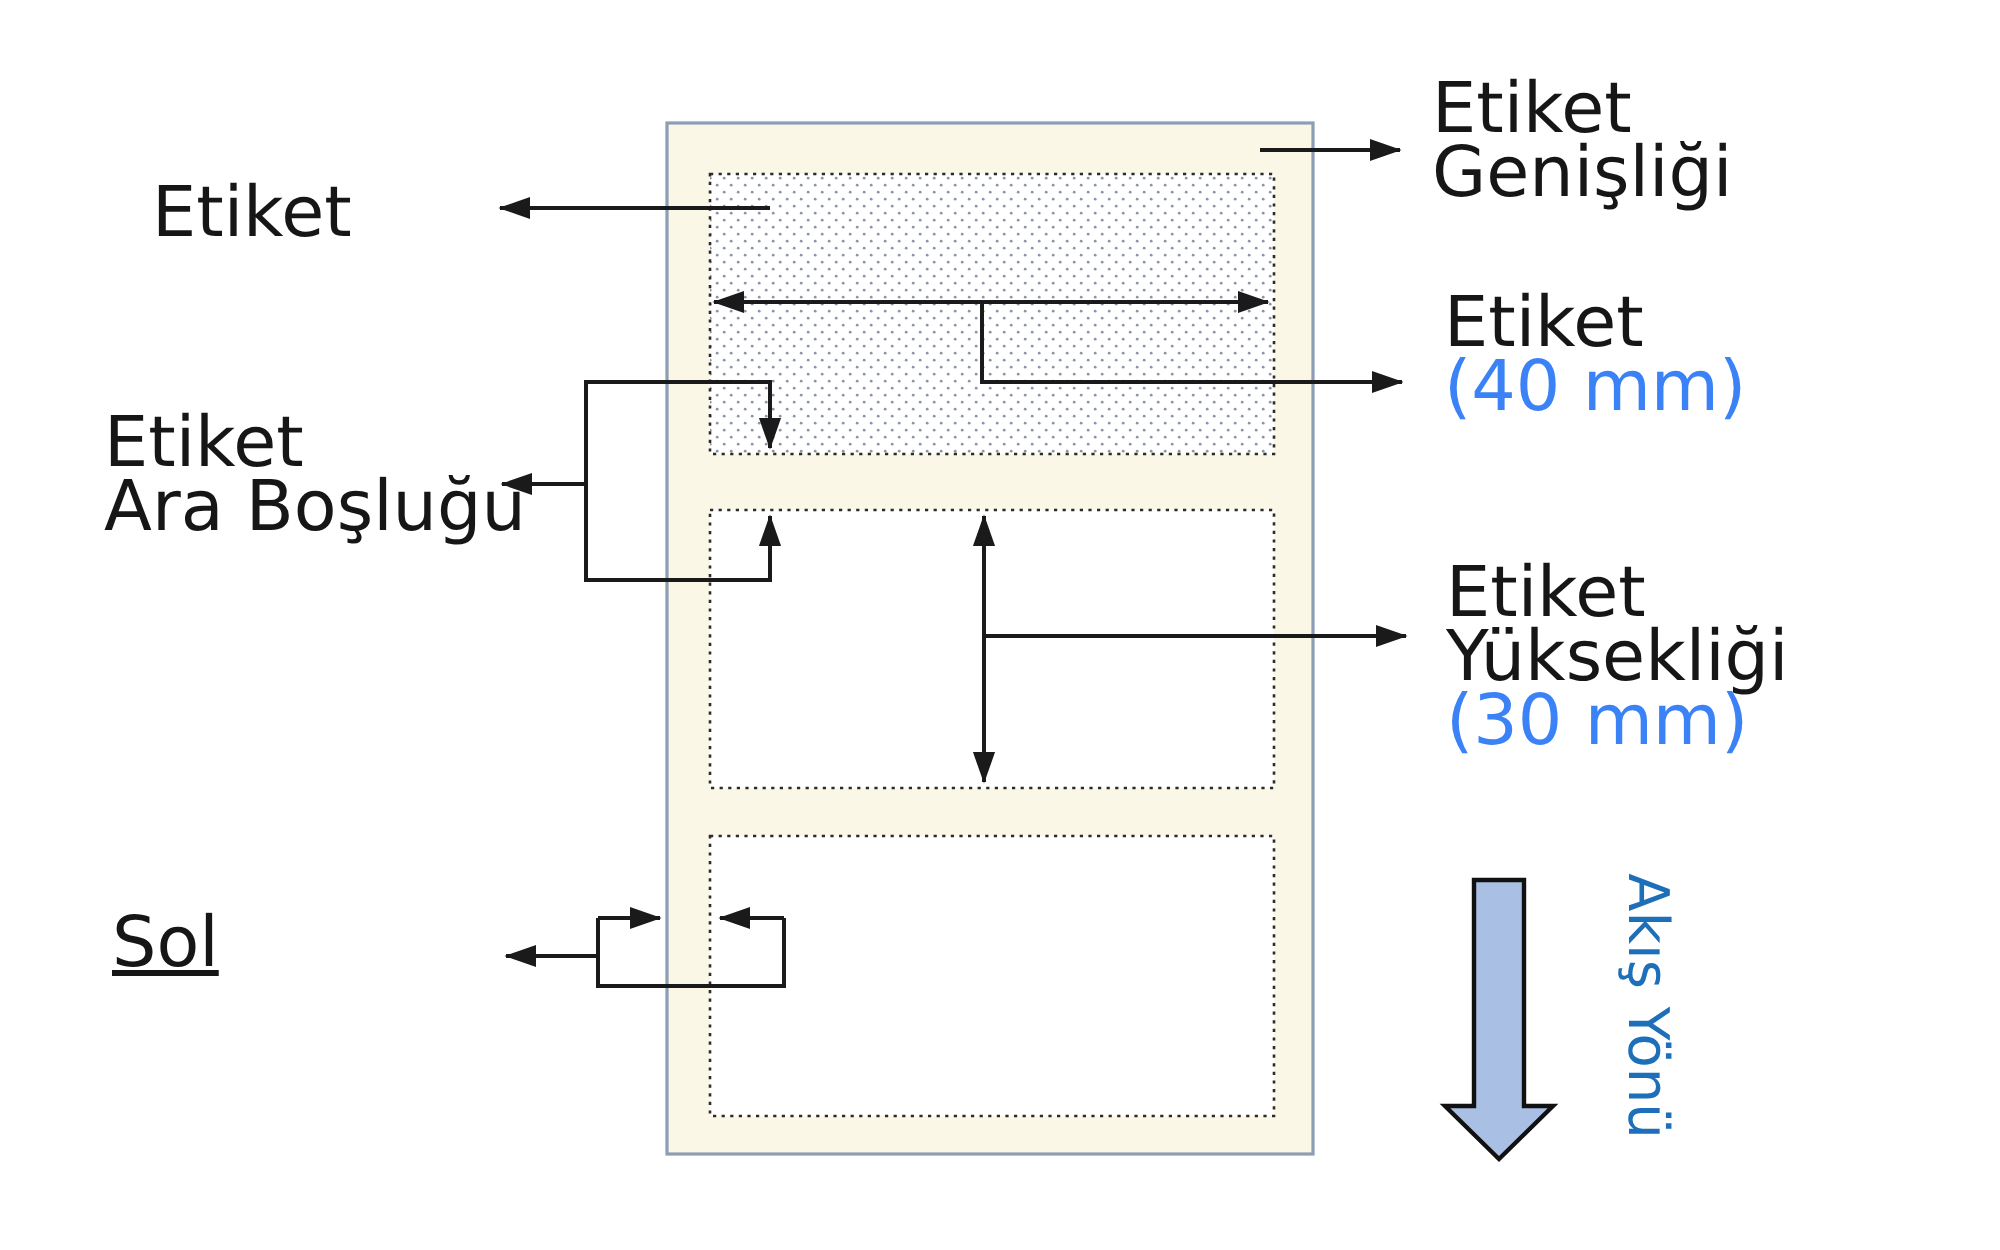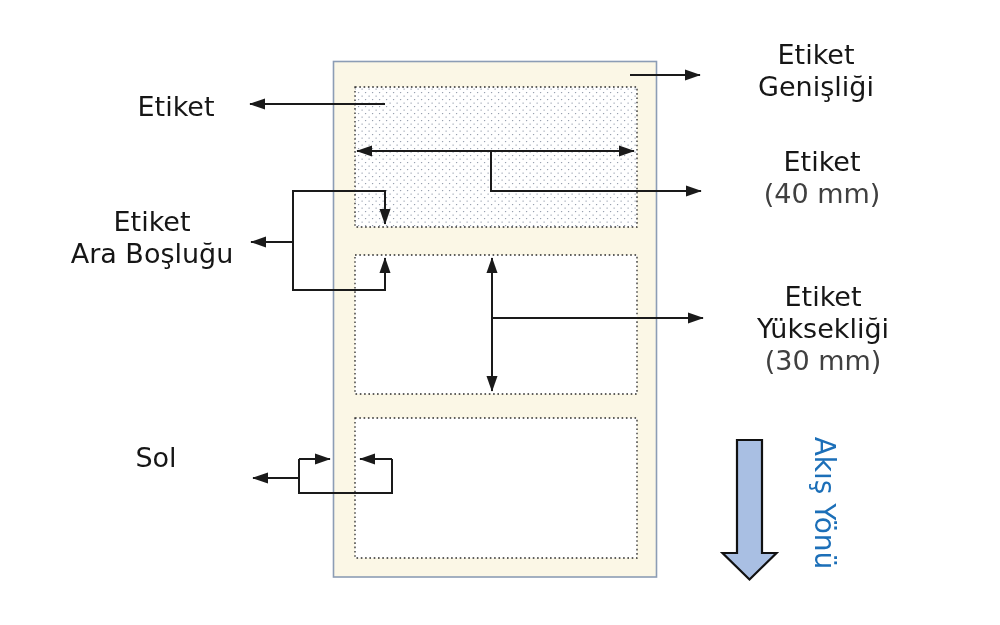--- a/index.html
+++ b/index.html
@@ -18,27 +18,27 @@
   .svg-layer {
     position: absolute;
     left: 0;
     top: 0;
     width: 1000px;
     height: 625px;
   }
   .txt {
     position: absolute;
     color: #161616;
-    font-size: 27px;
+    font-size: 35px;
     line-height: 32px;
-    text-align: center;
+    text-align: left;
     white-space: nowrap;
   }
   .txt .value {
-    color: #404040;
+    color: #3b82f6;
   }
   .flow-text {
     position: absolute;
     color: #1c6fb8;
     font-size: 28px;
     white-space: nowrap;
     transform: translate(-50%, -50%) rotate(90deg);
   }
 </style>
 </head>
@@ -108,19 +108,19 @@
     <div>Etiket</div>
     <div>Yüksekliği</div>
     <div class="value">(30 mm)</div>
   </div>
 
   <div class="txt" style="left:52px; top:206px; width:200px;">
     <div>Etiket</div>
     <div>Ara Boşluğu</div>
   </div>
 
-  <div class="txt" style="left:56px; top:442px; width:200px;">
+  <div class="txt" style="left:56px; top:456px; width:200px;text-decoration:underline;">
     <div>Sol</div>
   </div>
 
   <div class="flow-text" style="left:824px; top:503px;">Akış Yönü</div>
 
 </div>
 
 </body></html>

